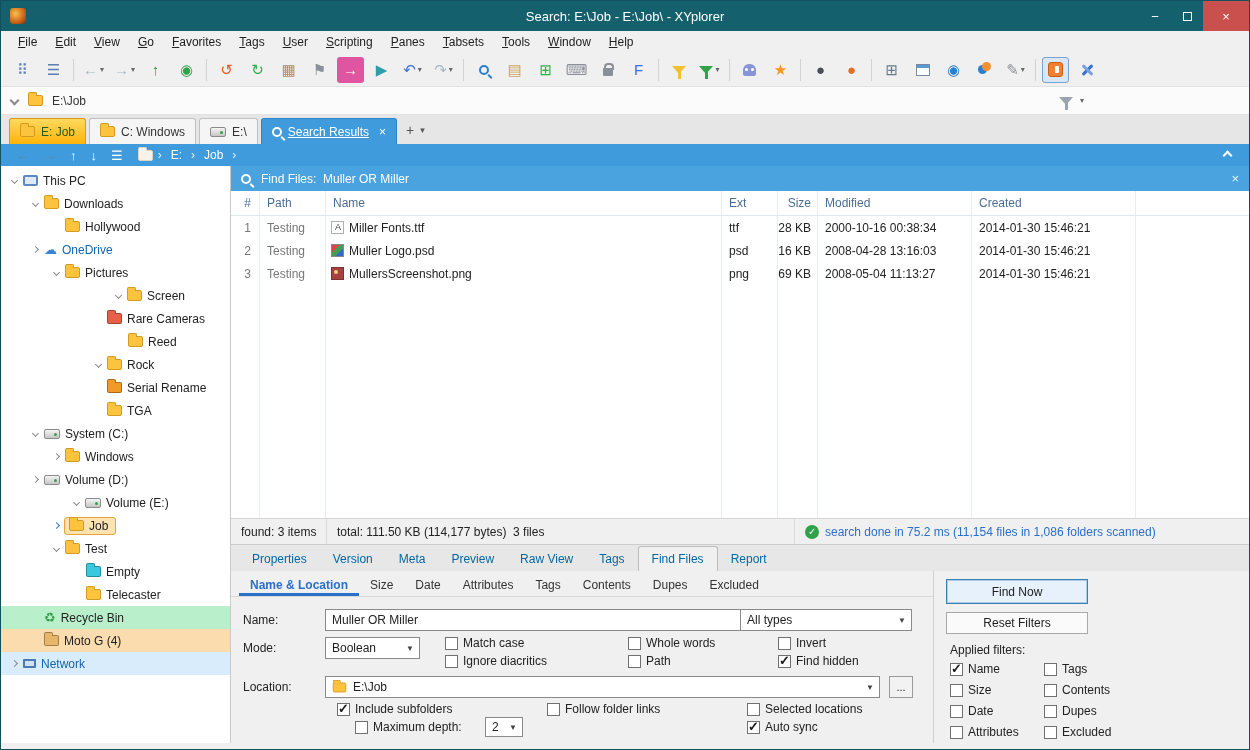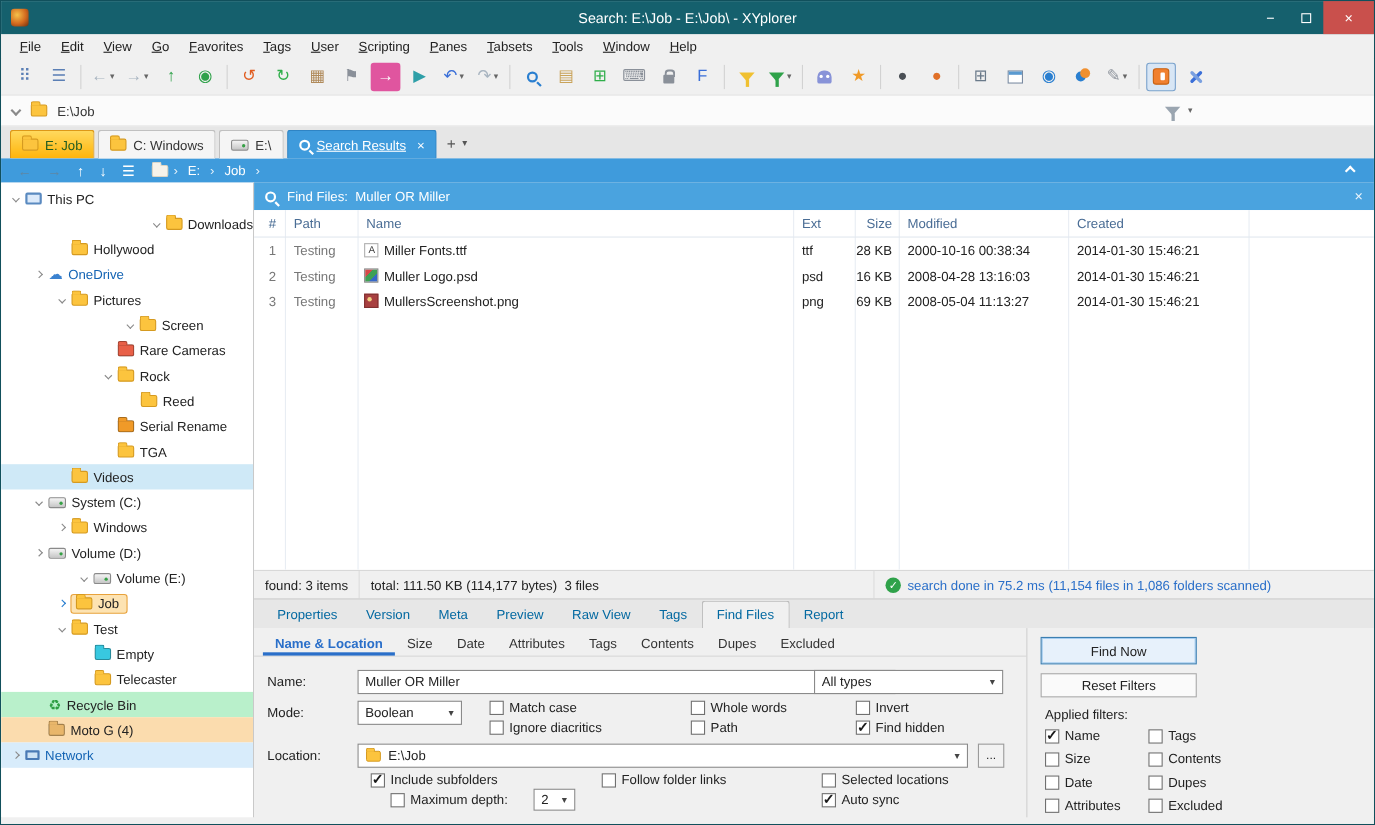--- a/index.html
+++ b/index.html
@@ -362,21 +362,21 @@
   <div class="content">
 
     <div class="sidebar" id="tree">
         <div class="titem" style="padding-left: 6px;">
           <span class="texp">
             <span class="chev down"></span>
           </span>
           <span class="ticon pc"></span>
           <span class="tlabel">This PC</span>
         </div>
-        <div class="titem" style="padding-left: 27px; justify-content: flex-end;">
+        <div class="titem" style="padding-left: 27px;">
           <span class="texp">
             <span class="chev down"></span>
           </span>
           <span class="ticon fold"></span>
           <span class="tlabel">Downloads</span>
         </div>
         <div class="titem" style="padding-left: 48px;">
           <span class="texp"></span>
           <span class="ticon fold"></span>
           <span class="tlabel">Hollywood</span>
@@ -400,46 +400,41 @@
             <span class="chev down"></span>
           </span>
           <span class="ticon fold"></span>
           <span class="tlabel">Screen</span>
         </div>
         <div class="titem" style="padding-left: 90px;">
           <span class="texp"></span>
           <span class="ticon fold" style="background: rgb(232, 96, 72); border-color: rgba(0, 0, 0, 0.3);"></span>
           <span class="tlabel">Rare Cameras</span>
         </div>
+        <div class="titem" style="padding-left: 111px;">
+          <span class="texp"></span>
+          <span class="ticon fold"></span>
+          <span class="tlabel">Reed</span>
+        </div>
         <div class="titem" style="padding-left: 90px;">
           <span class="texp">
             <span class="chev down"></span>
           </span>
           <span class="ticon fold"></span>
           <span class="tlabel">Rock</span>
-        </div>
-        <div class="titem" style="padding-left: 111px;">
-          <span class="texp"></span>
-          <span class="ticon fold"></span>
-          <span class="tlabel">Reed</span>
         </div>
         <div class="titem" style="padding-left: 90px;">
           <span class="texp"></span>
           <span class="ticon fold" style="background: rgb(240, 154, 40); border-color: rgba(0, 0, 0, 0.3);"></span>
           <span class="tlabel">Serial Rename</span>
         </div>
         <div class="titem" style="padding-left: 90px;">
           <span class="texp"></span>
           <span class="ticon fold"></span>
           <span class="tlabel">TGA</span>
-        </div>
-        <div class="titem" style="padding-left: 48px; background: rgb(207, 233, 247);">
-          <span class="texp"></span>
-          <span class="ticon fold"></span>
-          <span class="tlabel">Videos</span>
         </div>
         <div class="titem" style="padding-left: 27px;">
           <span class="texp">
             <span class="chev down"></span>
           </span>
           <span class="ticon drive"></span>
           <span class="tlabel">System (C:)</span>
         </div>
         <div class="titem" style="padding-left: 48px;">
           <span class="texp">

